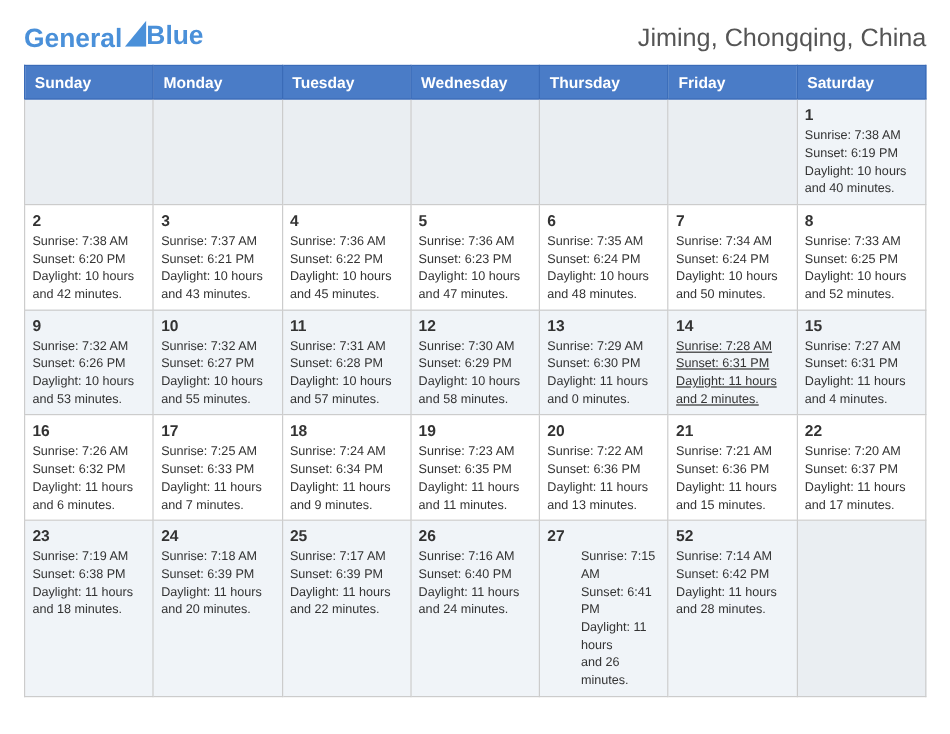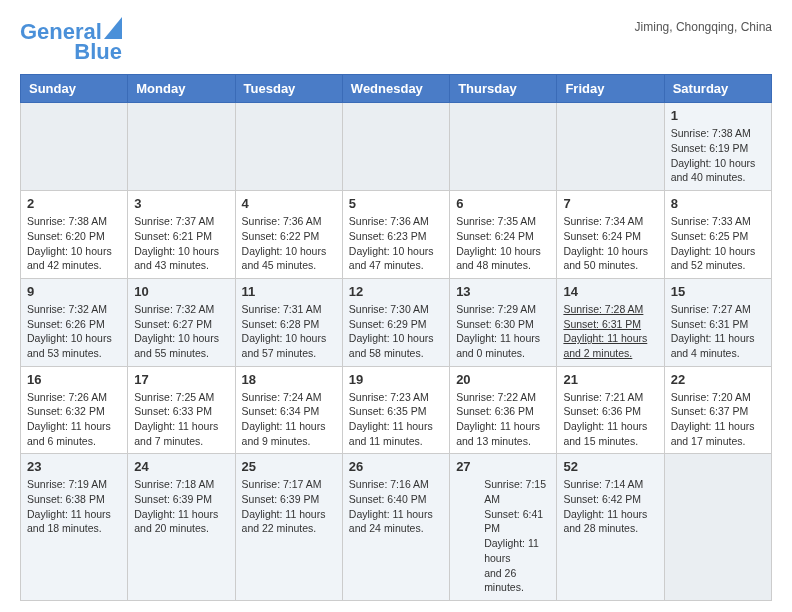--- a/index.html
+++ b/index.html
@@ -31,21 +31,21 @@
     }
     .title-block {
       text-align: right;
     }
     .month-title {
       font-size: 36px;
       font-weight: bold;
       color: #333;
     }
     .location {
-      font-size: 12px;
+      font-size: 21px;
       color: #555;
     }
     .calendar {
       width: 100%;
       border-collapse: collapse;
       border: 1px solid #ccc;
     }
     .calendar th {
       background-color: #4a7cc7;
       color: #fff;
@@ -83,21 +83,21 @@
     }
     .row-shaded td.empty {
       background: #eaeef2;
     }
   </style>
 </head>
 <body>
 
 <div class="header">
   <div class="logo">
-    <div style="display:flex;flex-direction:column;align-items:flex-end;">
+    <div style="display:flex;flex-direction:row;align-items:center;">
       <div style="display:flex;align-items:center;">
         <span class="logo-text"><span>General</span></span>
         <svg width="18" height="22" viewBox="0 0 18 22" style="margin-left:2px;margin-top:-8px;">
           <polygon points="0,22 18,22 18,0" fill="#4a90d9"></polygon>
         </svg>
       </div>
       <span class="logo-text" style="color:#4a90d9;margin-top:-4px;">Blue</span>
     </div>
   </div>
   <div class="title-block">

